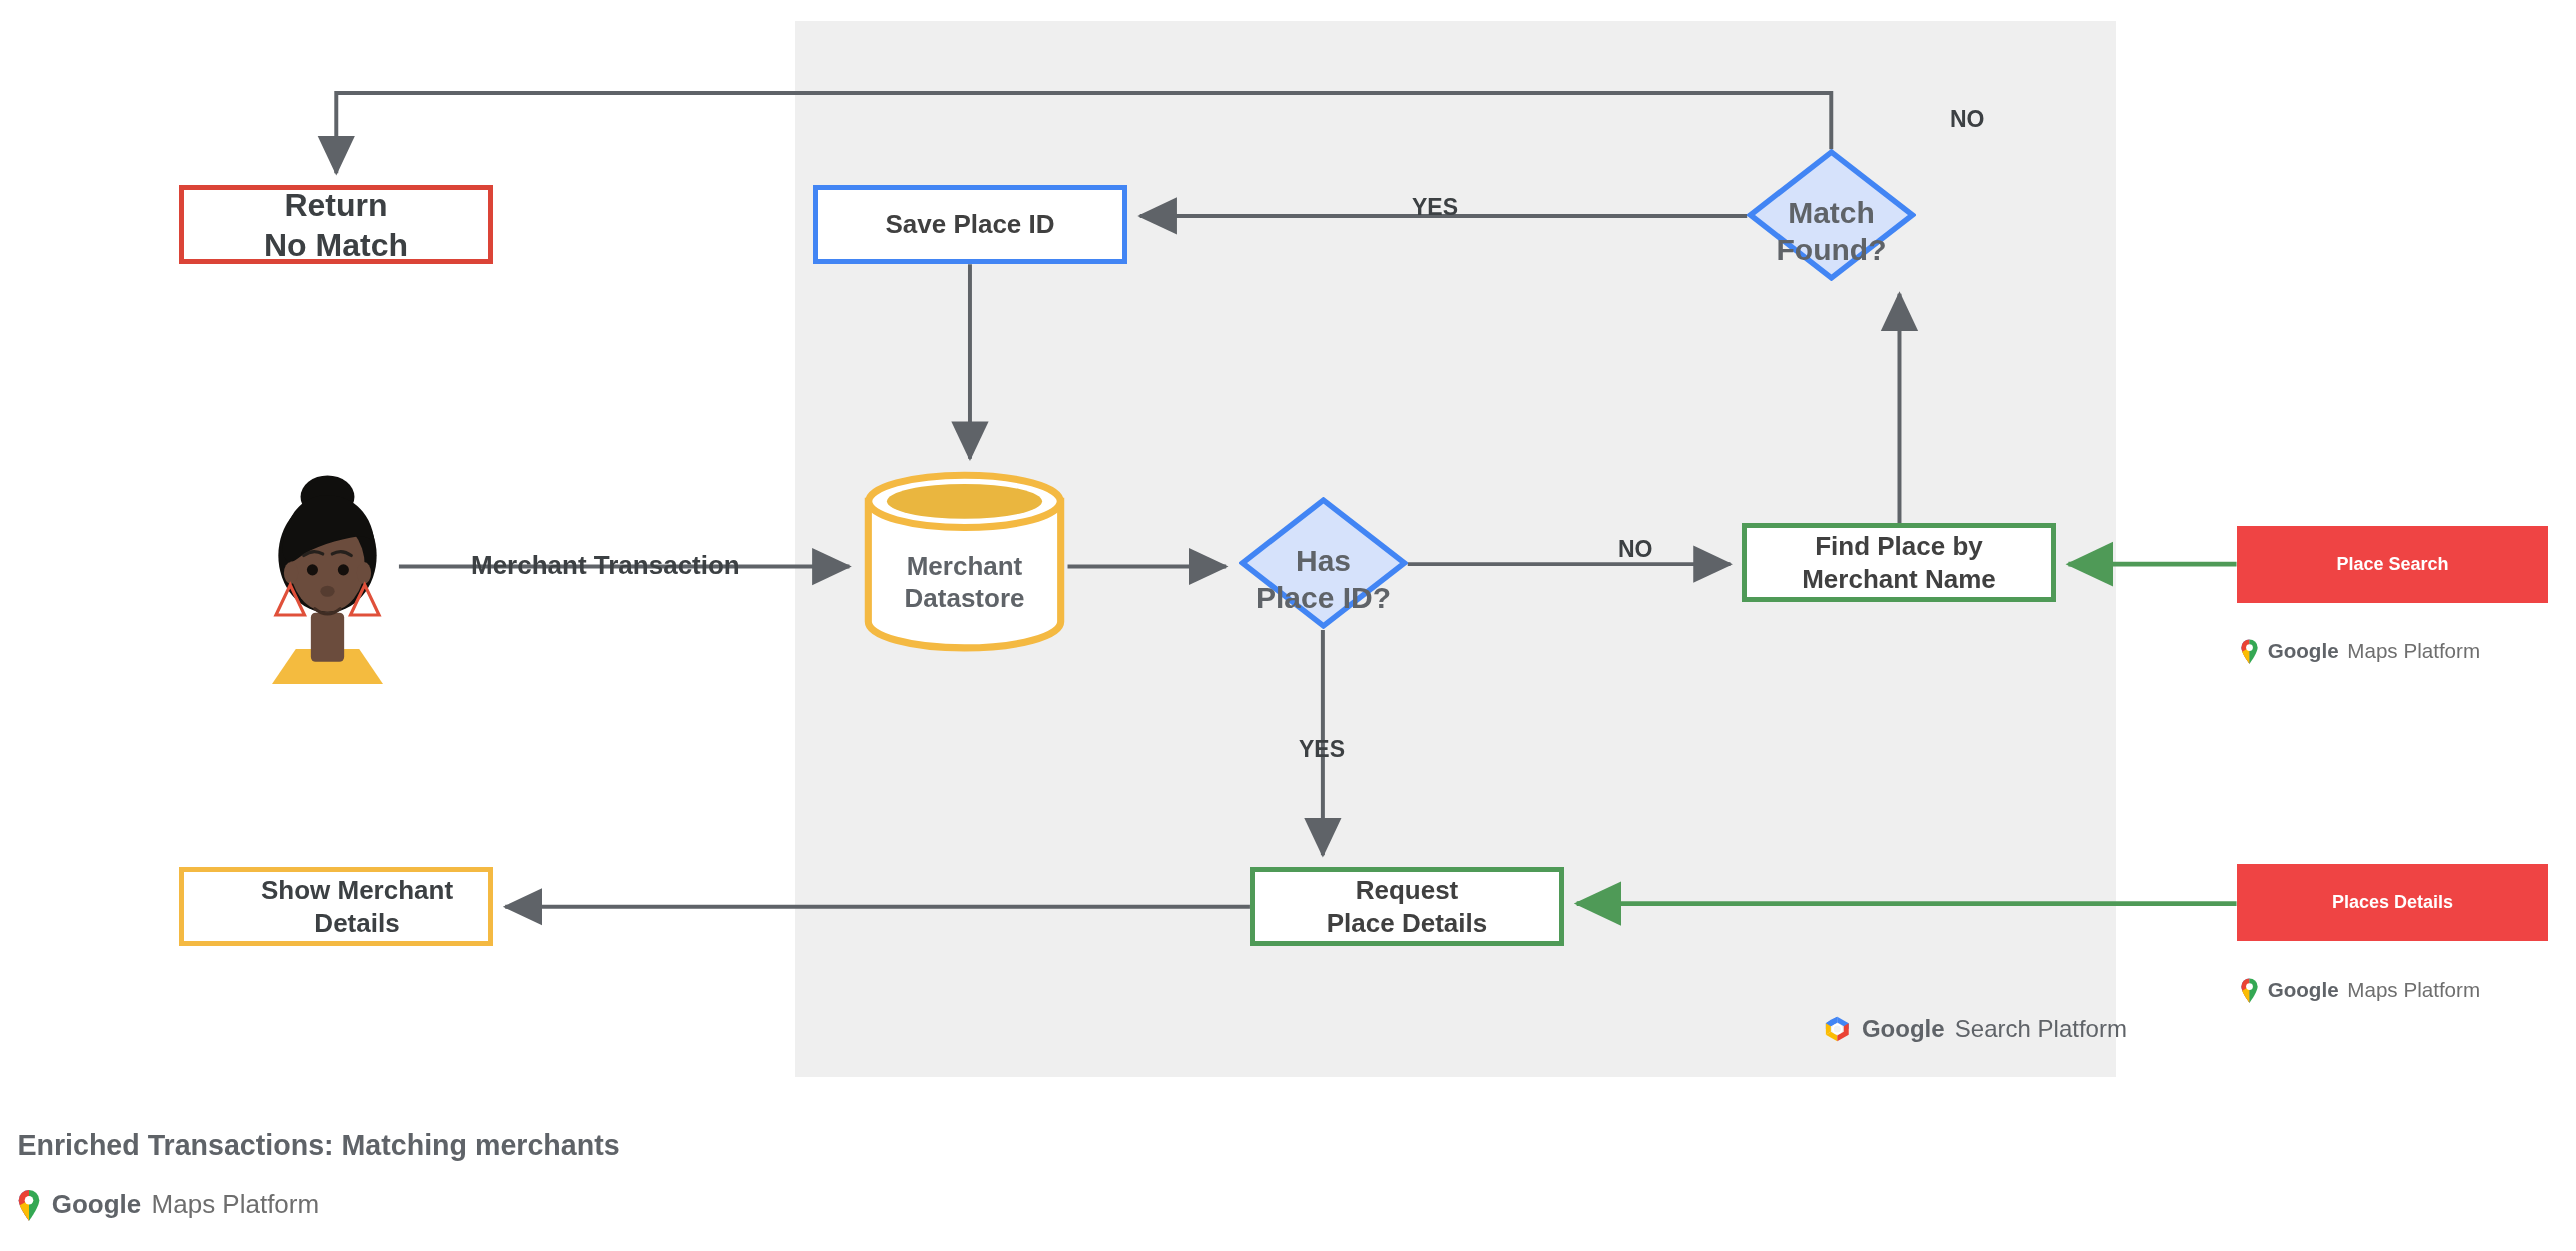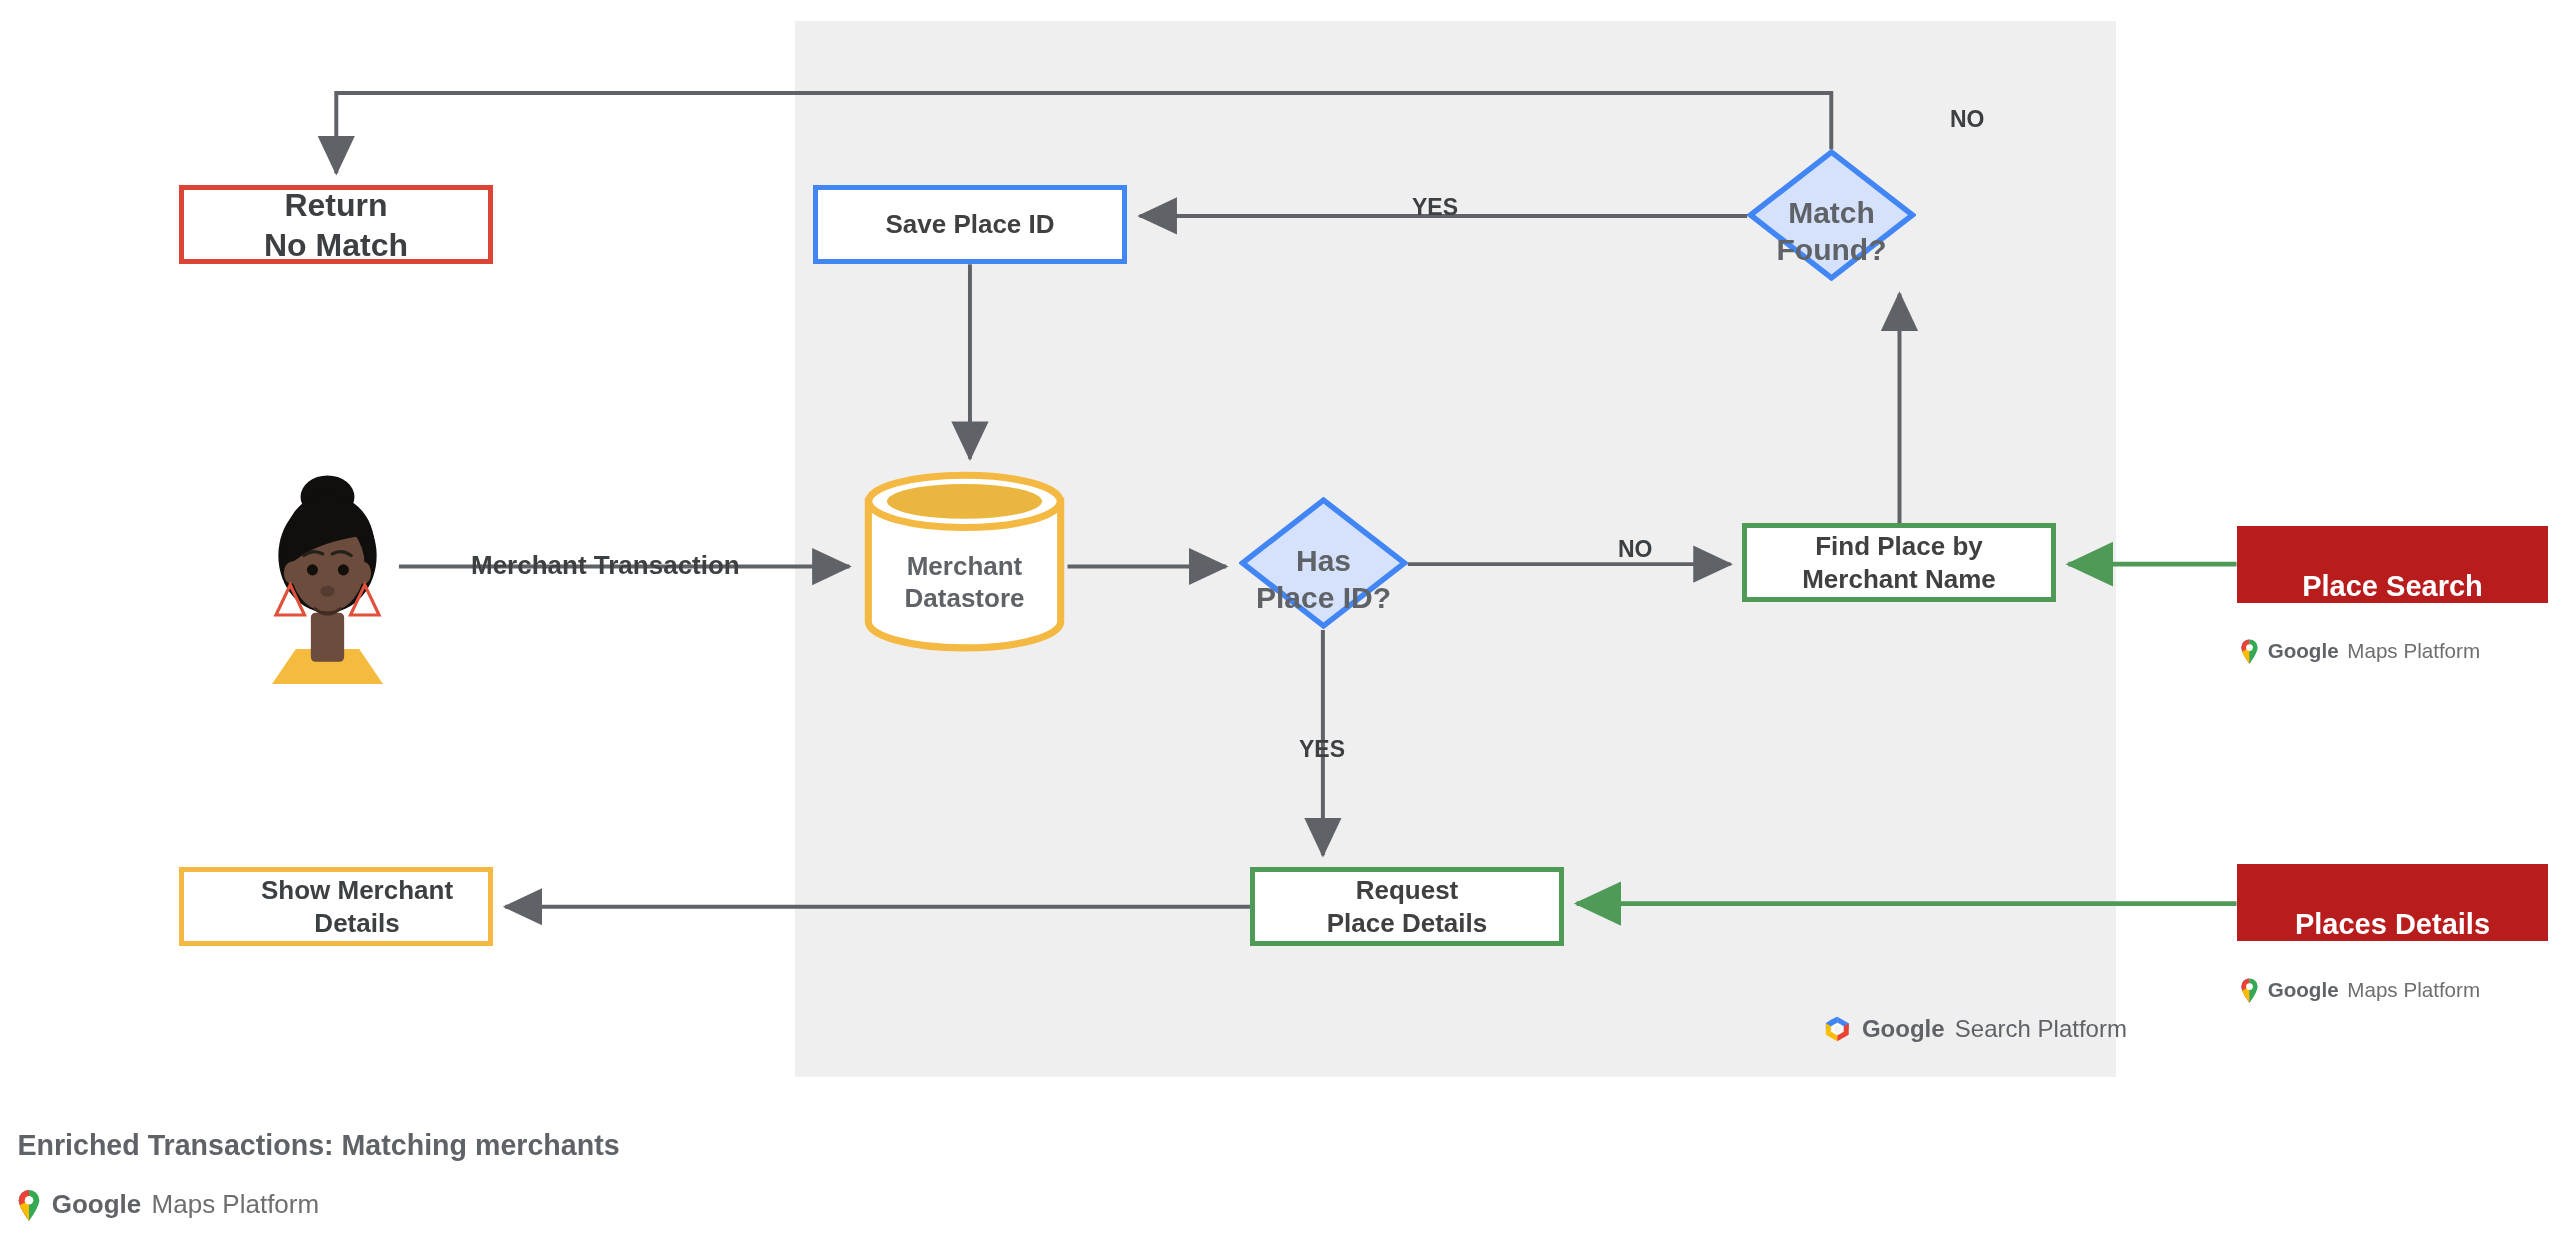--- a/index.html
+++ b/index.html
@@ -69,26 +69,26 @@
   #node-request-details{
     left:1250px; top:867px; width:314px; height:79px;
     border:5.6px solid #4f9a57;
     font-size:26px;
   }
   
   .product-chip{
     position:absolute;
     box-sizing:border-box;
     display:flex;
-    align-items:flex-end;
+    align-items:center;
     justify-content:center;
-    background:#b91c1c;
+    background:#ef4444;
     color:#ffffff;
     font-weight:bold;
-    font-size:29px;
+    font-size:18px;
   }
   #chip-place-search{left:2237px; top:526px; width:311px; height:77px;}
   #chip-places-details{left:2237px; top:864px; width:311px; height:77px;}
 
   .chip-attrib{
     position:absolute;
     display:flex;
     align-items:center;
     gap:8.7px;
     font-size:20.6px;

